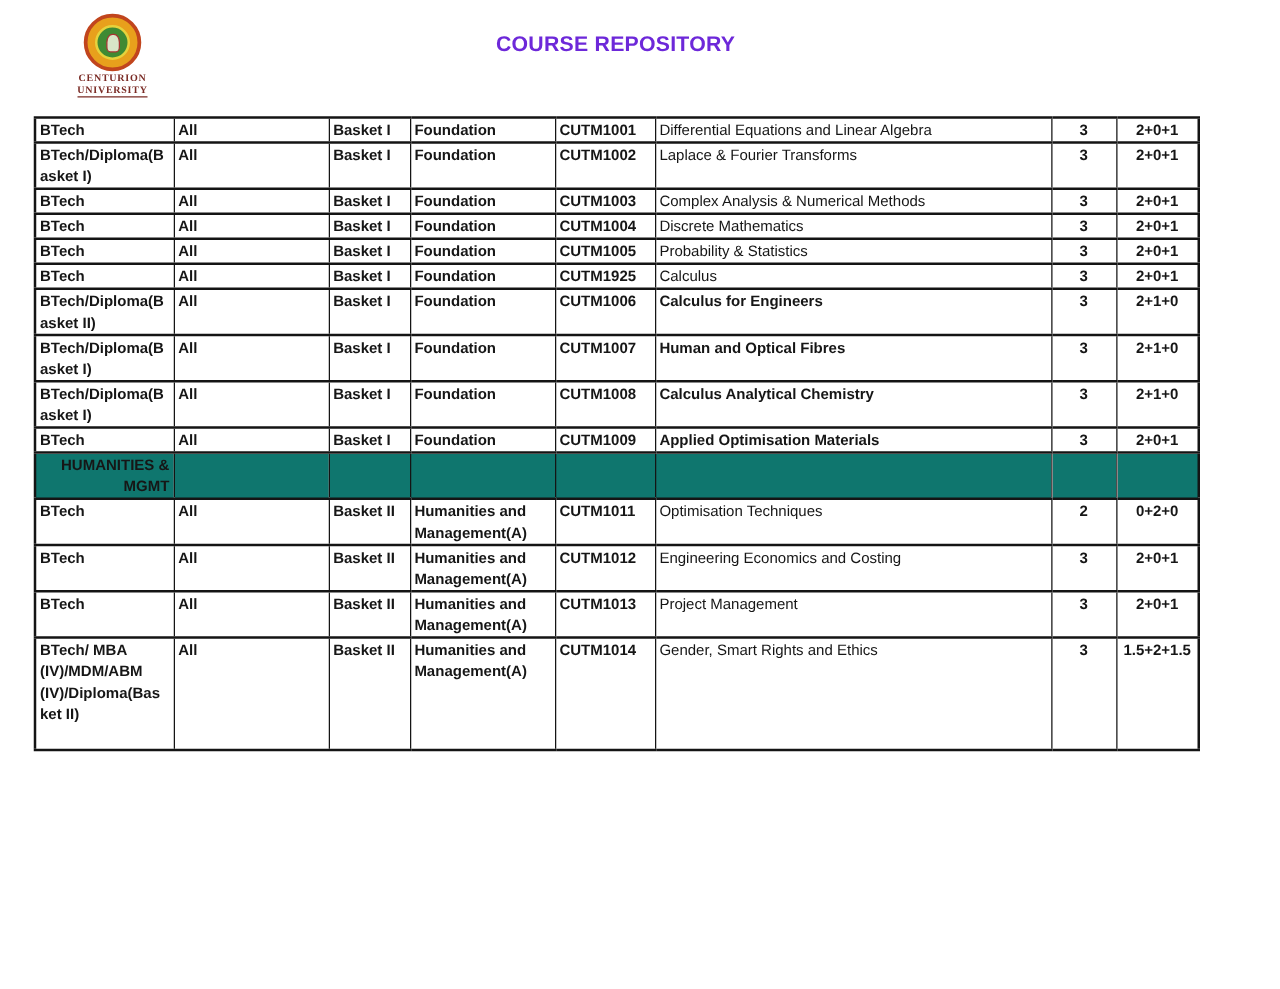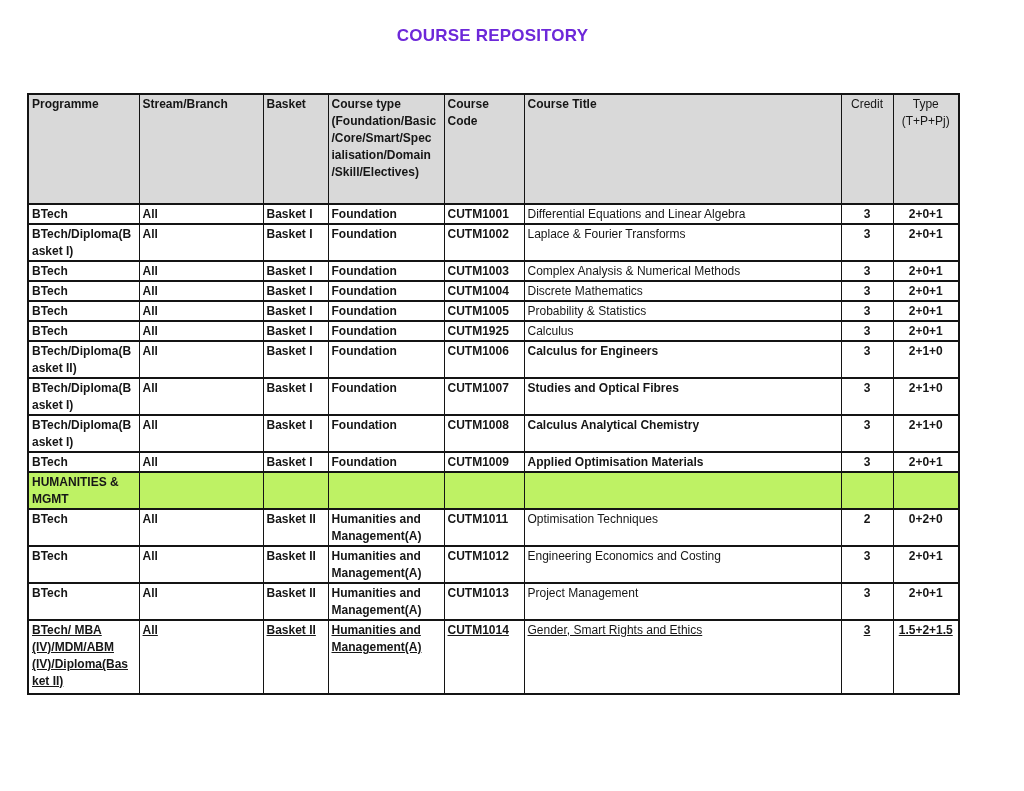--- a/index.html
+++ b/index.html
@@ -70,59 +70,55 @@
     font-weight: normal;
     text-align: left;
   }
   .repo th { background: #d9d9d9; font-weight: bold; }
   .repo th.reg { font-weight: normal; }
   .repo .c { text-align: center; }
   .repo td.b { font-weight: bold; }
   tr.hh  { height: 110px; }
   tr.h1  { height: 19px; }
   tr.h2  { height: 37px; margin-left: 47px; }
-  tr.h4  { height: 74px; text-decoration: underline; }
-  tr.sec td { background: #bef264; font-weight: bold; }
+  tr.h4  { height: 90px; }
+  tr.sec td { background: #0f766e; font-weight: bold; text-align: right; }
 </style>
 </head>
 <body>
 
 <div class="page">
 
+  <div class="logo">
+    <div class="emblem">
+      <div class="emblem-inner">
+        <div class="emblem-core"></div>
+      </div>
+    </div>
+    <div class="logo-text">
+      <span class="l1">CENTURION</span><br>
+      <span class="l2">UNIVERSITY</span>
+    </div>
+  </div>
 
   <div class="doc-title">COURSE REPOSITORY</div>
 
   <table class="repo">
     <colgroup>
       <col style="width:111px">
         <col style="width:124px">
         <col style="width:65px">
         <col style="width:116px">
       <col style="width:80px">
         <col style="width:317px">
         <col style="width:52px">
         <col style="width:66px">
     </colgroup>
 
     <tbody>
-        <tr class="hh">
-      <th>Programme</th>
-      <th>Stream/Branch</th>
-      <th>Basket</th>
-      <th>Course type
-(Foundation/Basic
-/Core/Smart/Spec
-ialisation/Domain
-/Skill/Electives)</th>
-      <th>Course Code</th>
-      <th>Course Title</th>
-      <th class="reg c">Credit</th>
-      <th class="reg c">Type
-(T+P+Pj)</th>
-    </tr>
 
     <tr class="h1">
       <td class="b">BTech</td>
       <td class="b">All</td>
       <td class="b">Basket I</td>
       <td class="b">Foundation</td>
       <td class="b">CUTM1001</td>
       <td>Differential Equations and Linear Algebra</td>
       <td class="b c">3</td>
       <td class="b c">2+0+1</td>
@@ -196,21 +192,21 @@
       <td class="b c">2+1+0</td>
     </tr>
 
     <tr class="h2">
       <td class="b">BTech/Diploma(B
 asket I)</td>
       <td class="b">All</td>
       <td class="b">Basket I</td>
       <td class="b">Foundation</td>
       <td class="b">CUTM1007</td>
-      <td class="b">Studies and Optical Fibres</td>
+      <td class="b">Human and Optical Fibres</td>
       <td class="b c">3</td>
       <td class="b c">2+1+0</td>
     </tr>
 
     <tr class="h2">
       <td class="b">BTech/Diploma(B
 asket I)</td>
       <td class="b">All</td>
       <td class="b">Basket I</td>
       <td class="b">Foundation</td>

